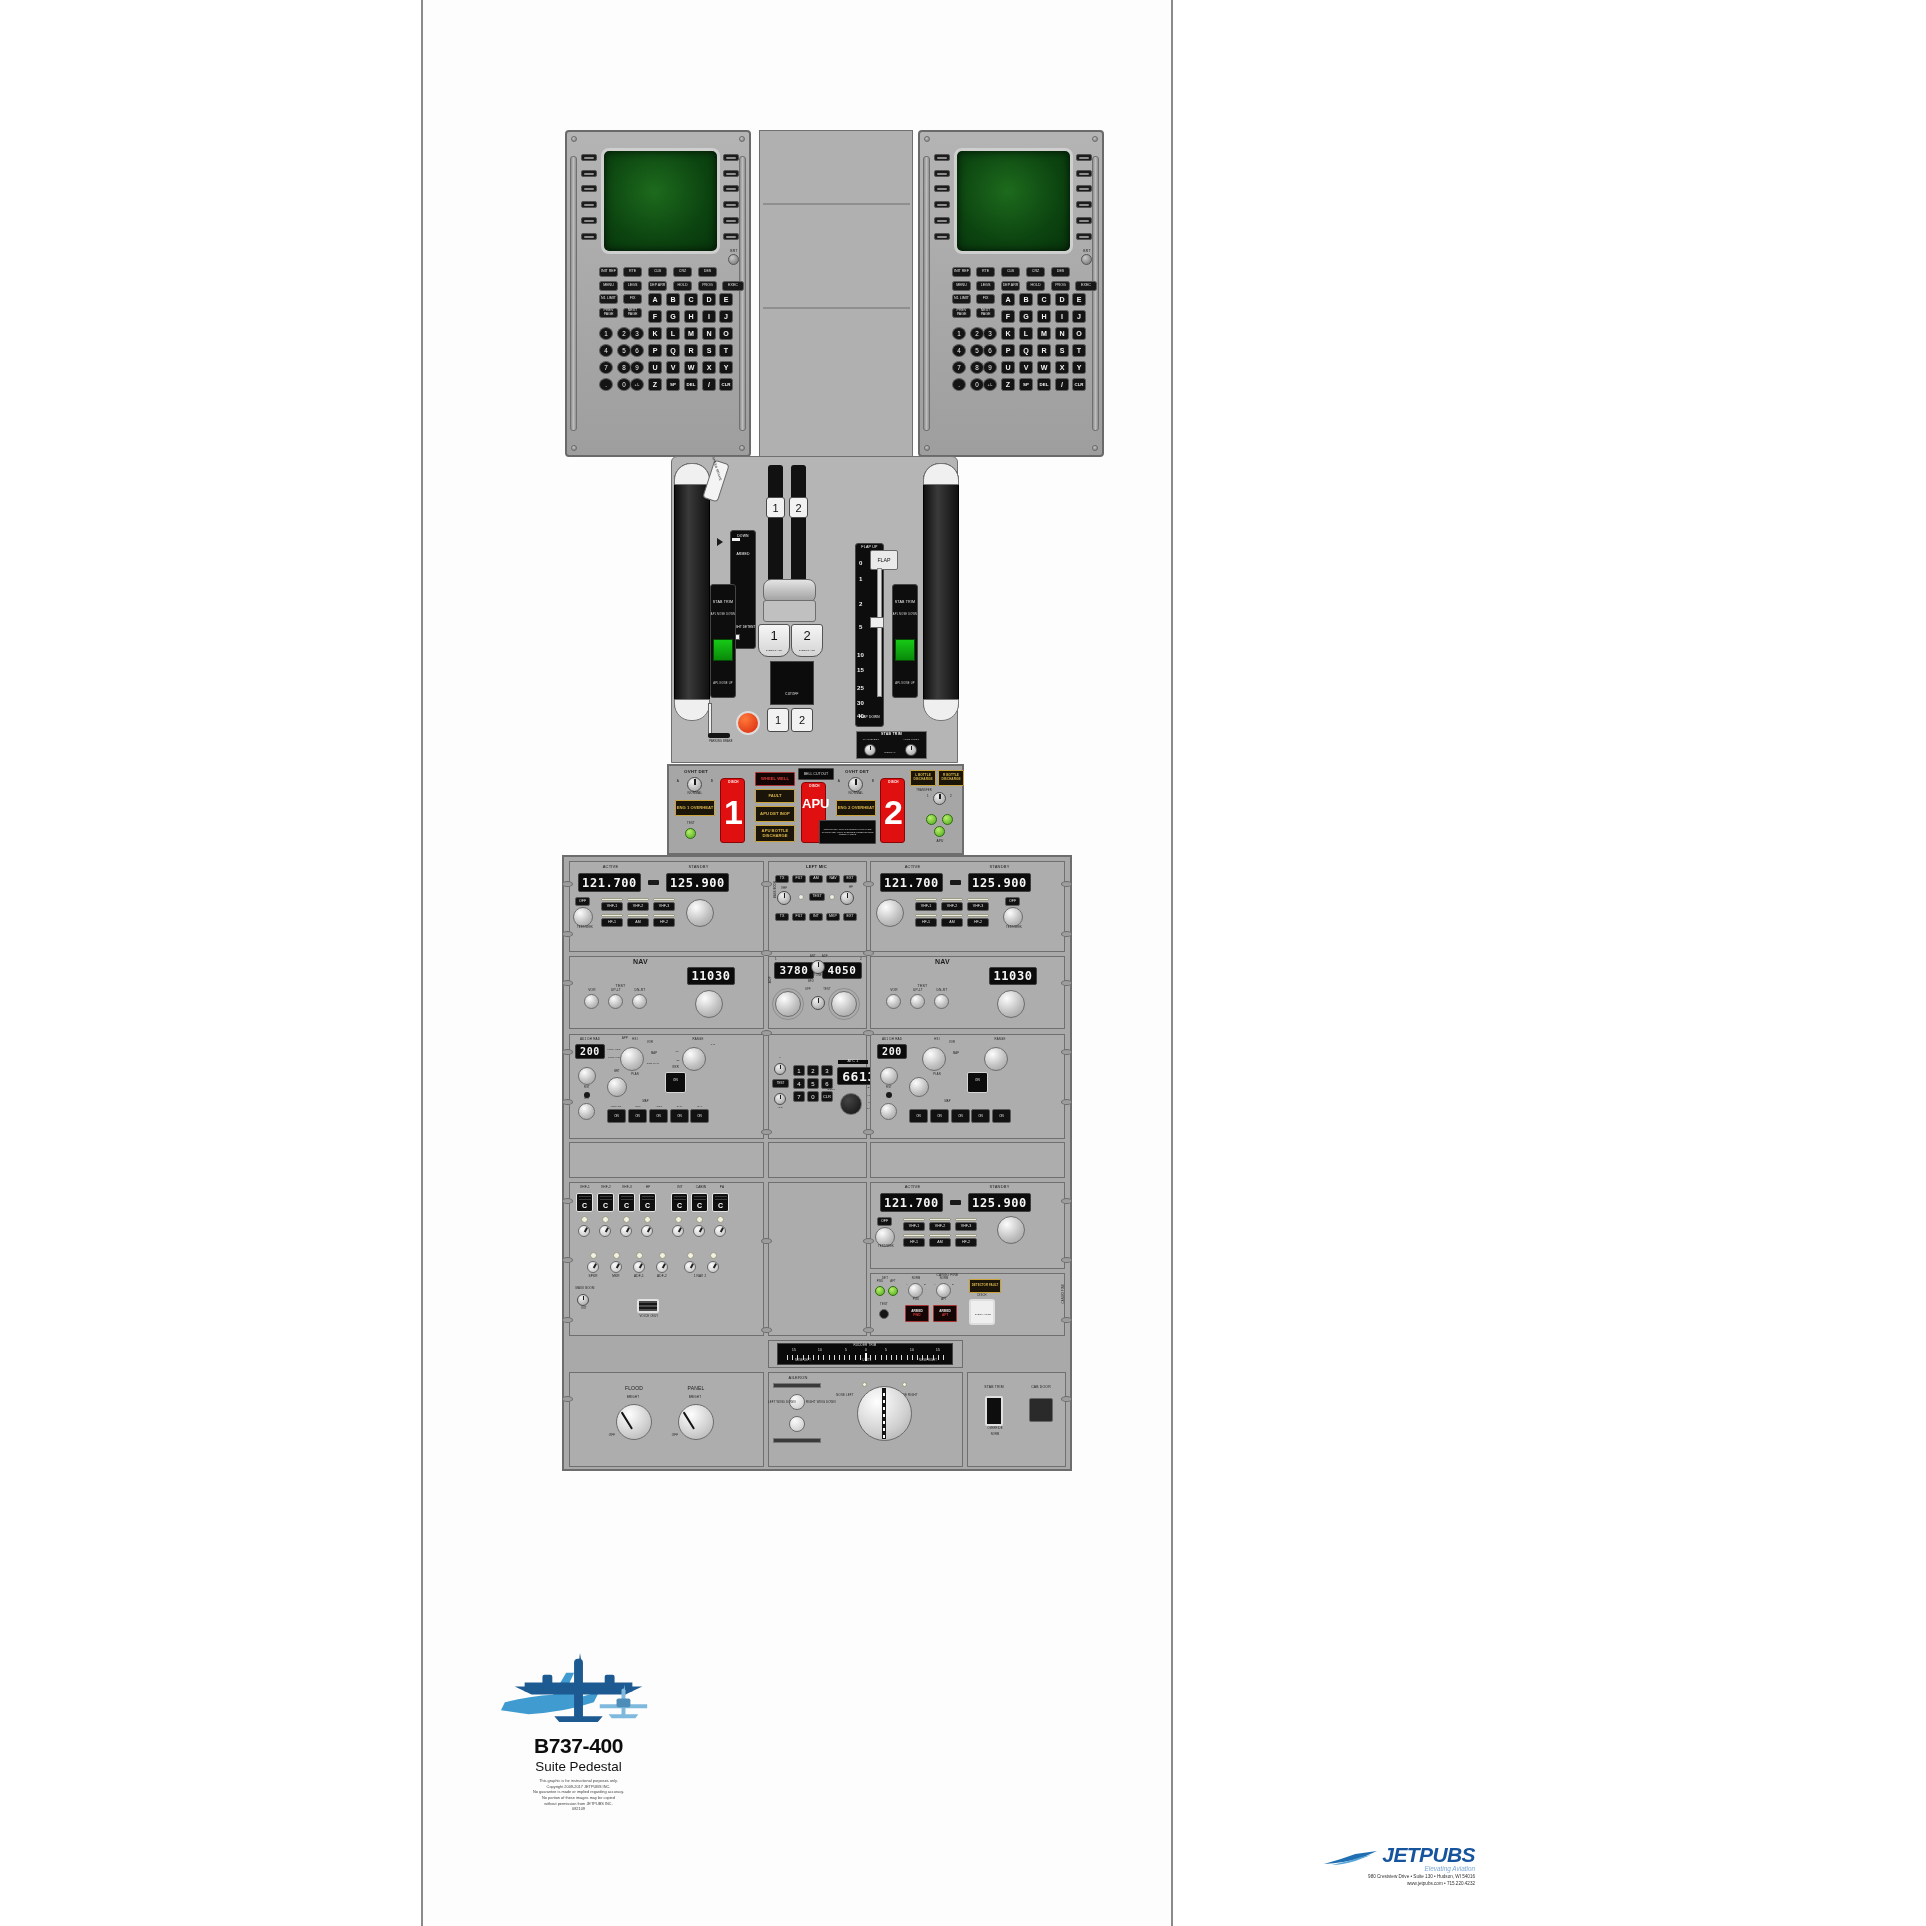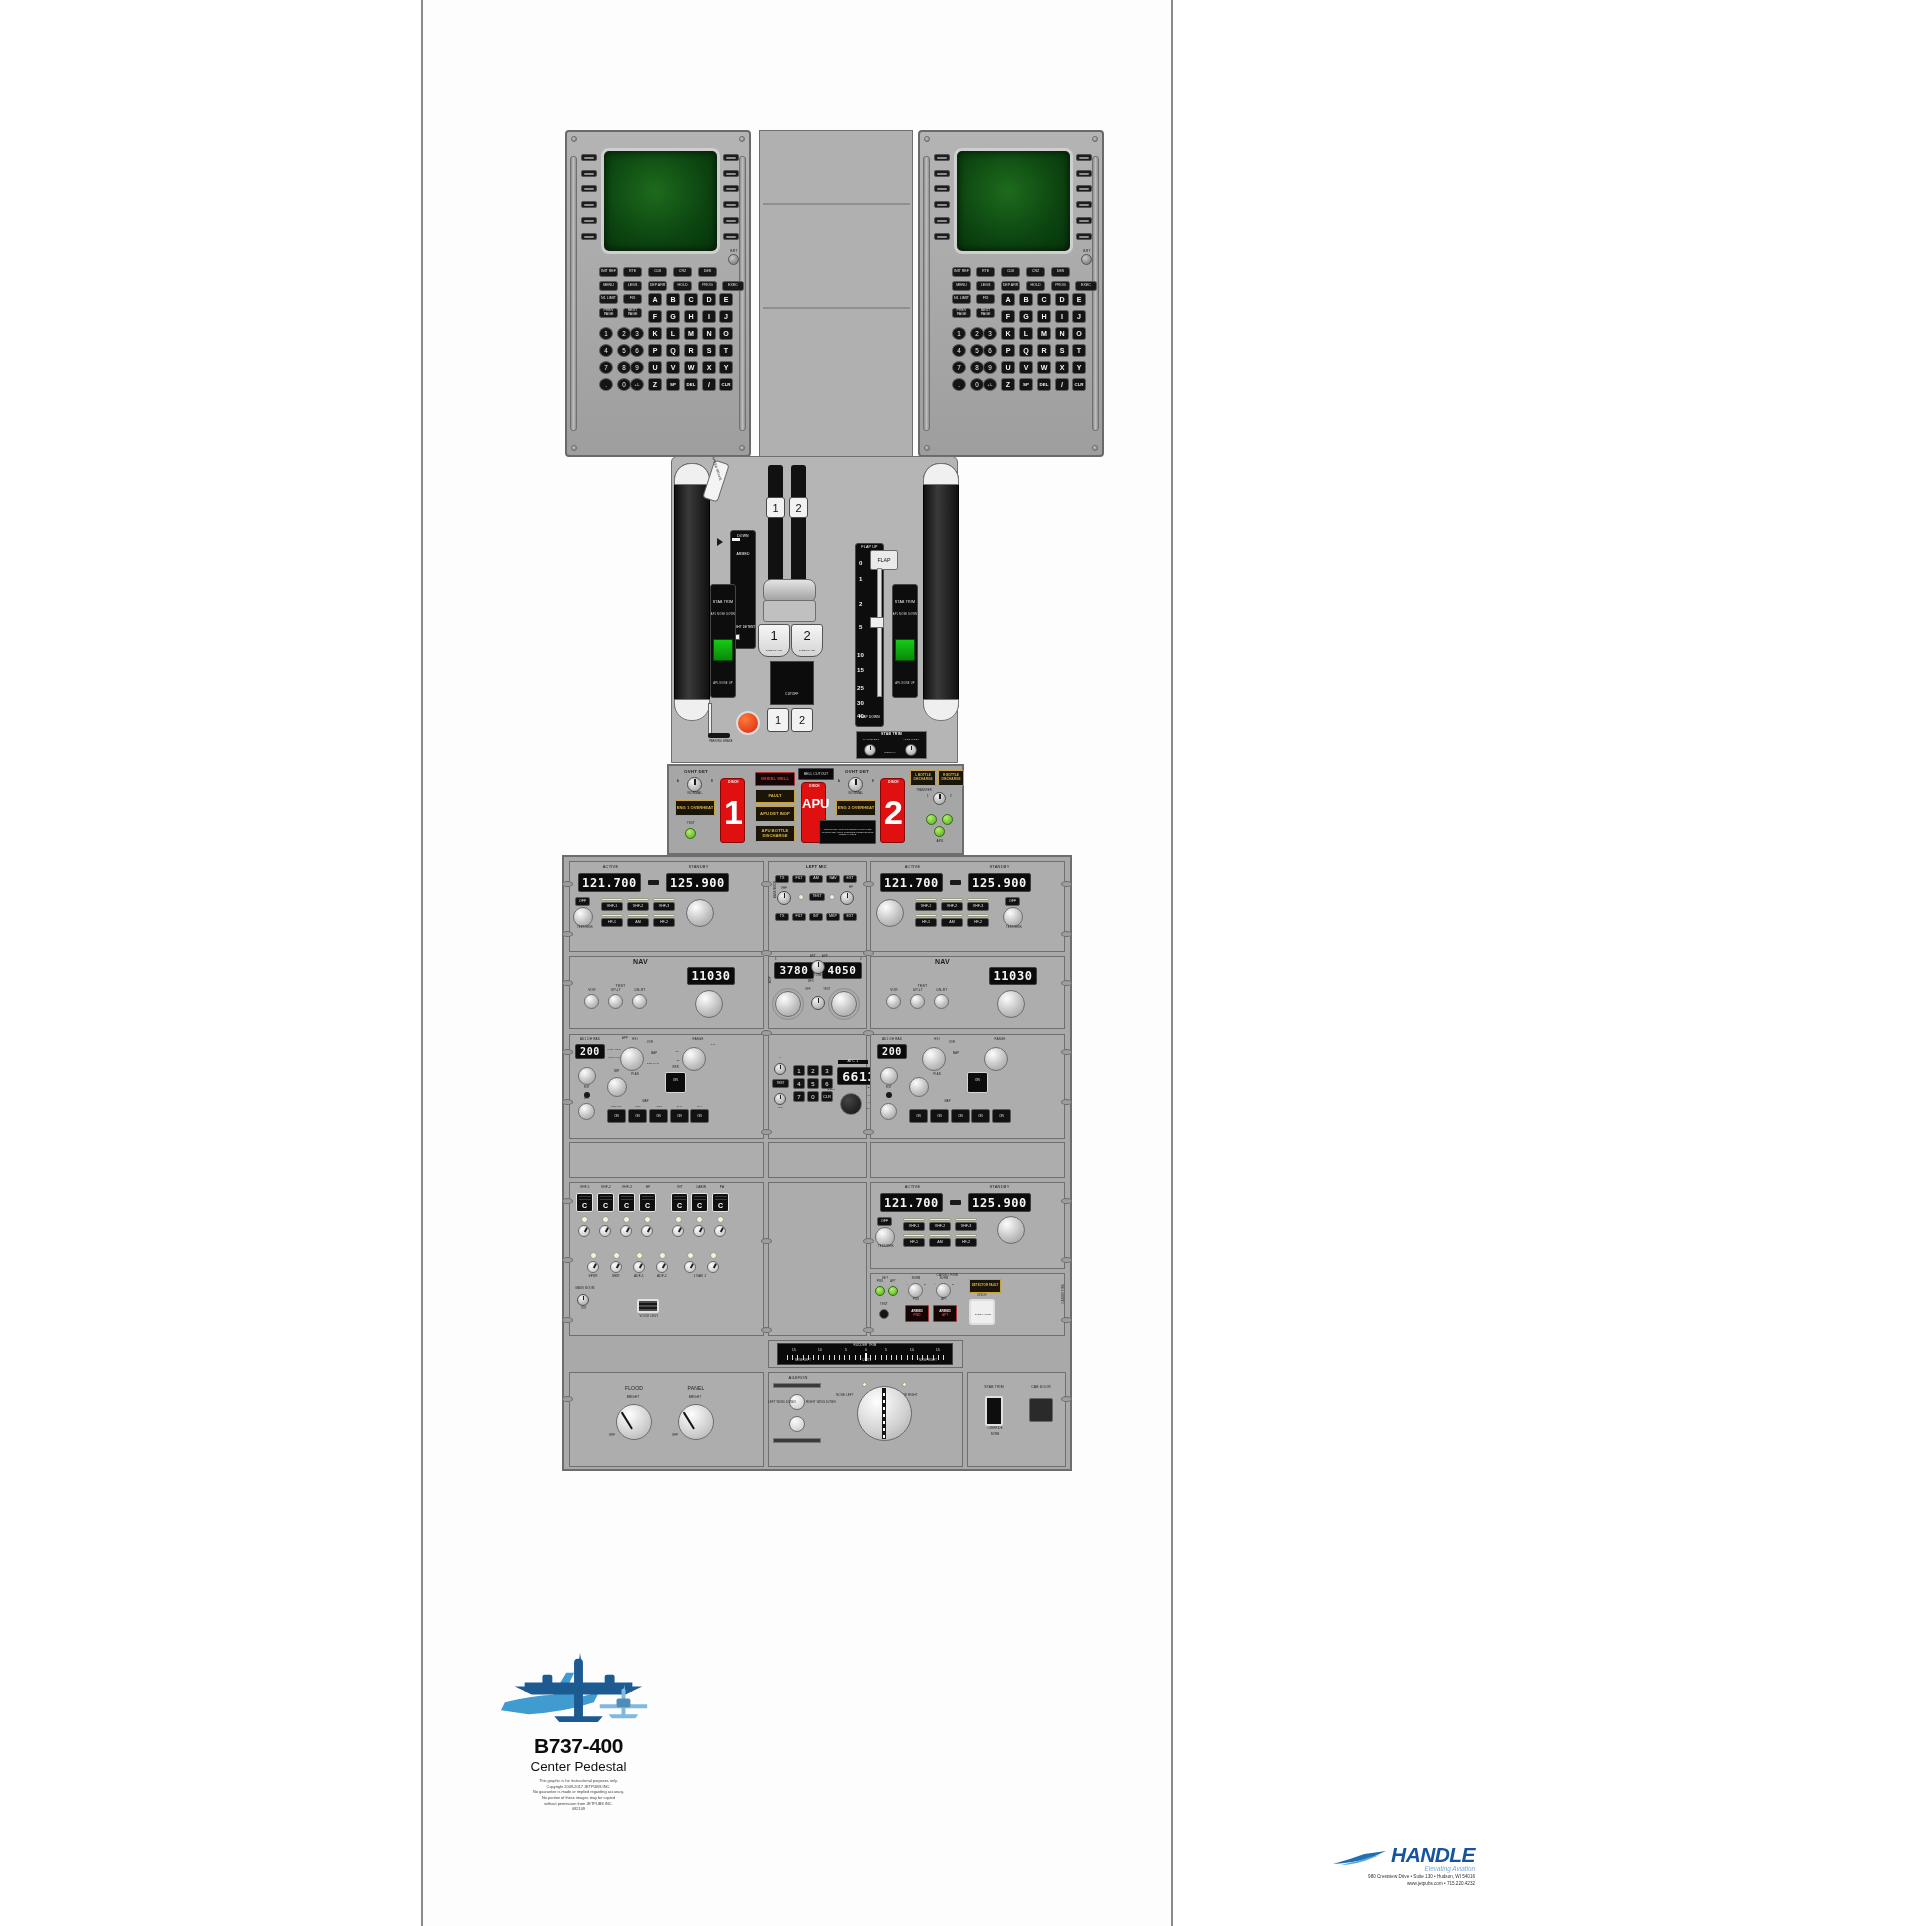--- a/index.html
+++ b/index.html
@@ -906,39 +906,39 @@
 
     <g fill="#7fb9dd">
       <rect x="128" y="46" width="4" height="30" rx="2"></rect>
       <path d="M130 50 L131 42 L132 50 Z"></path>
       <path d="M106 62 L154 62 L154 66 L106 66 Z"></path>
       <path d="M115 72 L145 72 L142 76 L118 76 Z"></path>
       <rect x="123" y="56" width="14" height="9" rx="2" fill="#4e8db8"></rect>
     </g>
   </svg>
   <div id="title">B737-400</div>
-  <div id="subtitle">Center Pedestal</div>
+  <div id="subtitle">Suite Pedestal</div>
   <div id="fineprint">
     <div>This graphic is for instructional purposes only.</div>
     <div>Copyright 2009-2017 JETPUBS INC.</div>
     <div>No guarantee is made or implied regarding accuracy.</div>
     <div>No portion of these images may be copied</div>
     <div>without permission from JETPUBS INC.</div>
     <div>082109</div>
   </div>
 </div>
 
 <div id="jetpubs">
   <div style="display:flex;align-items:center;justify-content:flex-end;gap:3px;">
     <svg width="57" height="18" viewBox="0 0 58 18">
       <path d="M2 15 Q18 11 34 5 L56 2 L40 9 Q22 14 2 15 Z" fill="#1f6fb2"></path>
       <path d="M10 16 Q26 13 40 8 L50 6 L34 12 Q20 16 10 16 Z" fill="#5aa5d8"></path>
     </svg>
     <div>
-      <div id="jp-word">HANDLE</div>
+      <div id="jp-word">JETPUBS</div>
       <div id="jp-tag">Elevating Aviation</div>
     </div>
   </div>
   <div id="jp-addr">
     <div>980 Crestview Drive • Suite 130 • Hudson, WI 54016</div>
     <div>www.jetpubs.com • 715.220.4232</div>
   </div>
 </div>
 
 

